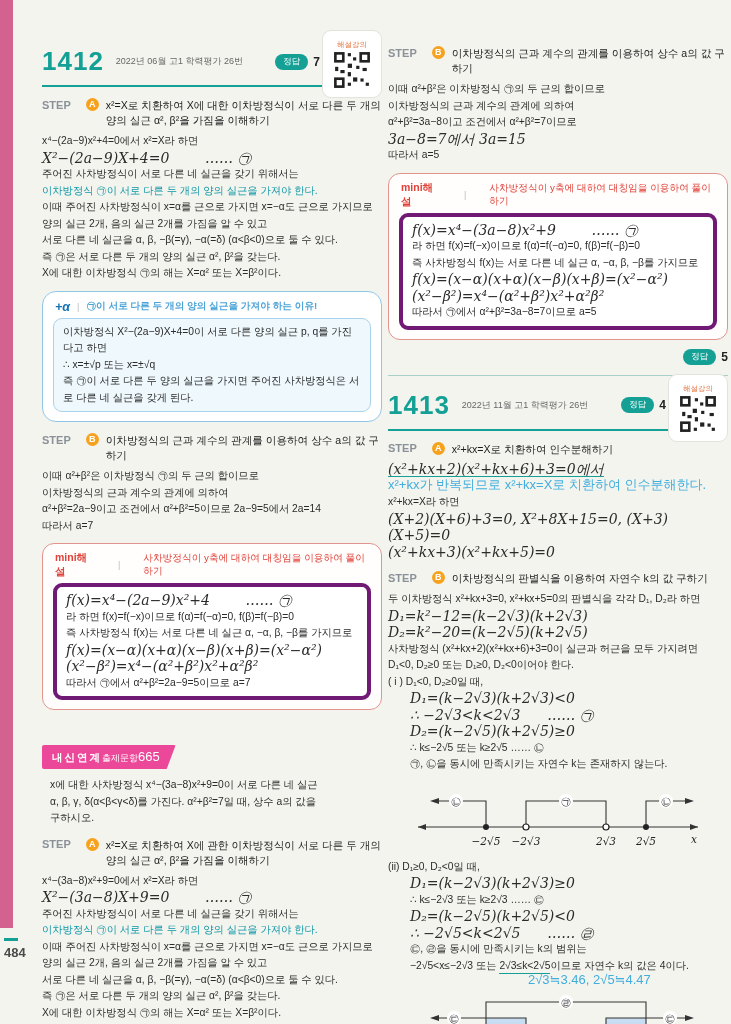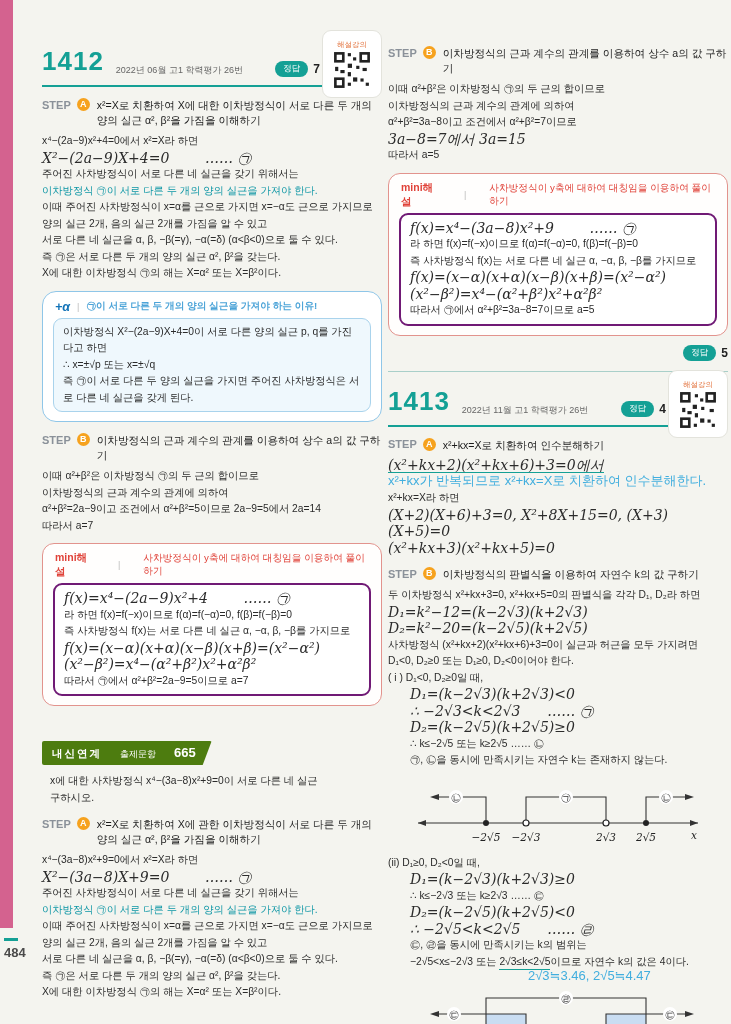--- a/index.html
+++ b/index.html
@@ -4,56 +4,56 @@
 <style>
   html,body{margin:0;padding:0;}
   body{width:731px;height:1024px;background:#f4f4ef;font-family:"Liberation Sans",sans-serif;color:#2b2b2b;position:relative;overflow:hidden;}
   .spine{position:absolute;left:0;top:0;width:13px;height:928px;background:#d4628f;}
   .page-num{position:absolute;left:4px;top:938px;font-size:13px;font-weight:bold;color:#4a4a4a;}
   .page-num:before{content:"";display:block;width:14px;height:3px;background:#14a095;margin-bottom:4px;}
   .col{position:absolute;top:46px;width:340px;}
   .col-left{left:42px;}
   .col-right{left:388px;}
   
-  .prob-head{position:relative;border-bottom:2px solid #14a095;padding-bottom:8px;margin-bottom:8px;display:flex;align-items:flex-end;gap:12px;}
+  .prob-head{position:relative;border-bottom:2px solid #14a095;padding-bottom:8px;margin-bottom:8px;display:flex;align-items:center;gap:12px;}
   .prob-num{color:#14a095;font-size:26px;font-weight:bold;letter-spacing:1px;}
   .prob-src{font-size:9px;color:#666;}
   .ans-wrap{display:flex;align-items:center;gap:5px;margin-left:auto;margin-right:62px;}
   .ans-pill{background:#14a095;color:#fff;font-size:8.5px;padding:2px 8px;border-radius:9px;white-space:nowrap;}
   .ans-num{font-size:12px;color:#222;font-weight:bold;}
   .qr-wrap{position:absolute;right:0;top:-16px;width:52px;text-align:center;background:#fff;border:1px solid #e3e3dc;border-radius:9px;padding:2px 3px 4px;}
   .qr-label{color:#e2703a;font-size:7.5px;margin-bottom:1px;}
   
   .step-head{display:flex;gap:7px;margin:11px 0 5px;align-items:flex-start;}
-  .step-tag{color:#8a9199;font-weight:bold;font-size:11px;white-space:nowrap;display:flex;align-items:center;gap:6px;}
+  .step-tag{color:#8a9199;font-weight:bold;font-size:11px;white-space:nowrap;display:flex;align-items:center;gap:15px;}
   .step-badge{display:inline-block;width:13px;height:13px;background:#f6a21e;border-radius:50%;color:#fff;font-size:9px;font-weight:bold;text-align:center;line-height:13px;}
   .step-title{font-size:10.6px;font-weight:normal;color:#1b1b1b;line-height:15px;}
   .ln{font-size:10.3px;line-height:16.5px;}
   .fm{font-family:"DejaVu Serif",serif;font-style:italic;font-size:14px;}
   .hl{color:#0d96a5;}
   .small-note{color:#41aede;font-size:13px;line-height:12px;}
   .u-teal{display:inline-block;border-bottom:1.4px solid #14a095;line-height:14px;}
   
   .alpha-box{border:1.5px solid #8fc6e8;border-radius:14px;padding:7px 10px 9px;margin:9px 0;background:#fff;}
   .alpha-head{display:flex;align-items:center;gap:7px;padding:1px 2px 4px;}
   .alpha-tag{color:#1273b8;font-weight:bold;font-size:12.5px;font-style:italic;}
   .sep{color:#bbb;font-size:9px;}
   .alpha-title{color:#4da4d8;font-size:9.7px;font-weight:bold;}
   .alpha-inner{border:1px solid #a9d3ec;background:#eff8fd;border-radius:9px;padding:5px 9px;}
   
   .mini-box{border:1.3px solid #e2938d;border-radius:12px;padding:6px 10px 9px;margin:9px 0;background:#fffefd;}
   .mini-head{display:flex;align-items:center;gap:23px;padding:1px 2px 4px;}
   .mini-tag{color:#e0433a;font-weight:bold;font-size:10.5px;}
   .mini-title{color:#e0433a;font-size:9.7px;}
-  .mini-inner{border:2px solid #701a75;border-radius:9px;padding:5px 9px;background:#fff;}
-  
-  .link-tab{display:inline-flex;align-items:baseline;gap:18px;background:#4d7c0f;color:#fff;padding:4px 16px 4px 10px;margin:26px 0 8px;clip-path:polygon(0 0,100% 0,calc(100% - 9px) 100%,0 100%);border-radius:2px;}
+  .mini-inner{border:4px solid #701a75;border-radius:9px;padding:5px 9px;background:#fff;}
+  
+  .link-tab{display:inline-flex;align-items:baseline;gap:0;background:#ec4899;color:#fff;padding:4px 16px 4px 10px;margin:26px 0 8px;clip-path:polygon(0 0,100% 0,calc(100% - 9px) 100%,0 100%);border-radius:2px;}
   .link-tab .t1{font-weight:bold;font-size:10.5px;letter-spacing:2px;}
   .link-tab .t2{font-size:9px;}
-  .link-tab .t3{font-weight:bold;font-size:13px;}
+  .link-tab .t3{font-weight:normal;font-size:13px;}
   .statement{padding-left:8px;}
   .ans-line{display:flex;justify-content:flex-end;align-items:center;gap:5px;margin:4px 0 8px;}
   .divider{border-top:1.5px solid #a9cfc9;margin:10px 0 14px;}
   .case-lines{padding-left:22px;}
   .diag{display:block;margin:2px auto 4px;}
   .note-indent{padding-left:118px;}
 </style>
 </head>
 <body>
 
@@ -152,20 +152,21 @@
     </div>
   </div>
 
   <div class="link-tab">
     <span class="t1">내신연계</span>
     <span class="t2">출제문항</span>
     <span class="t3">665</span>
   </div>
   <div class="statement">
     <div class="ln">x에 대한 사차방정식 x⁴−(3a−8)x²+9=0이 서로 다른 네 실근</div>
+    <div class="ln">α, β, γ, δ(α&lt;β&lt;γ&lt;δ)를 가진다. α²+β²=7일 때, 상수 a의 값을</div>
     <div class="ln">구하시오.</div>
   </div>
 
   <div class="step-head">
     <span class="step-tag">
         <span>STEP</span>
         <span class="step-badge">A</span>
       </span>
     <span class="step-title">x²=X로 치환하여 X에 관한 이차방정식이 서로 다른 두 개의 양의 실근 α², β²을 가짐을 이해하기</span>
   </div>

